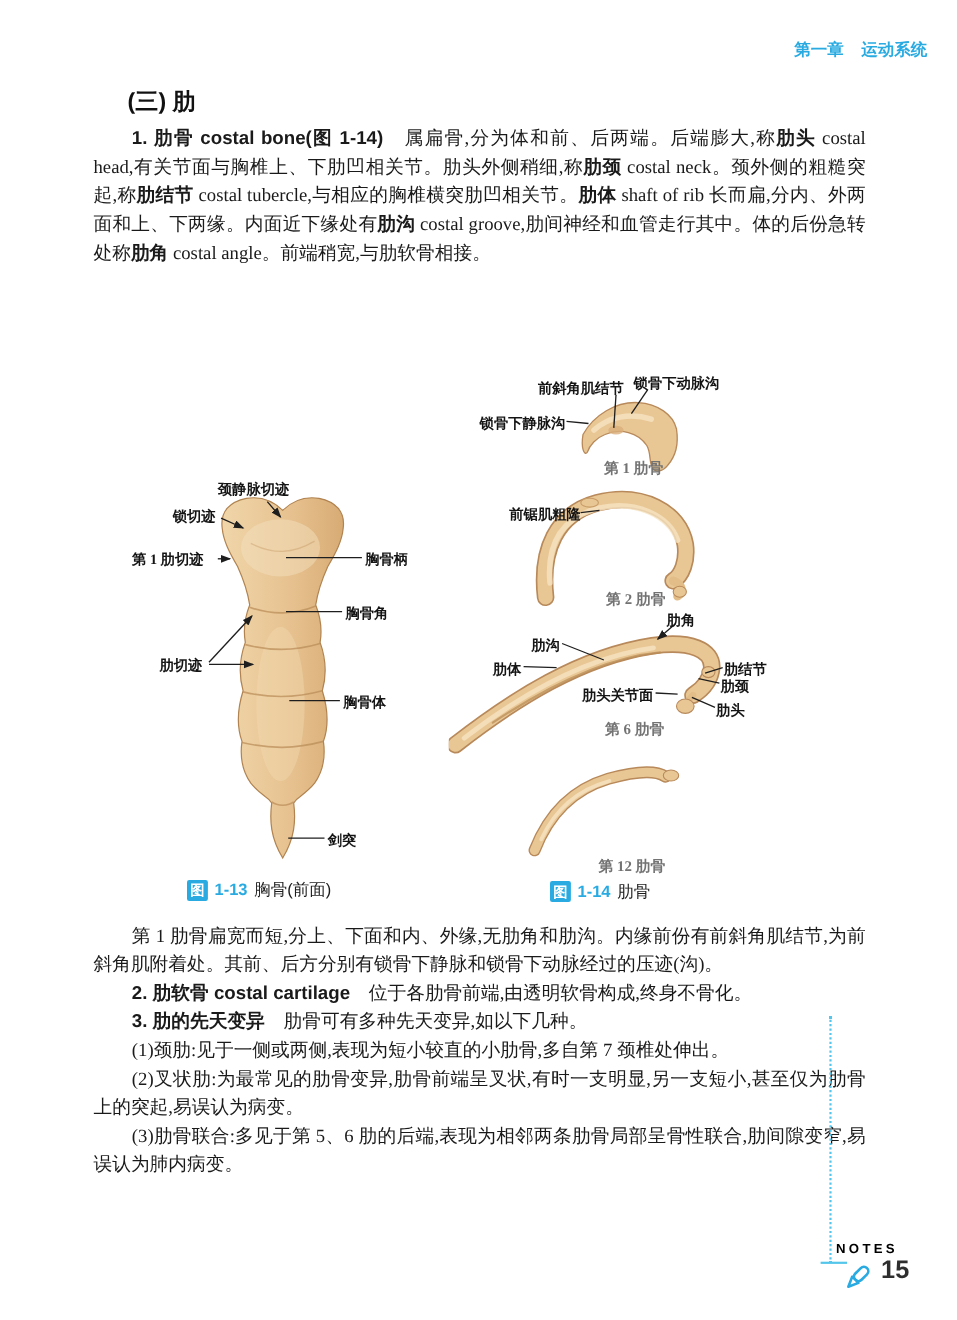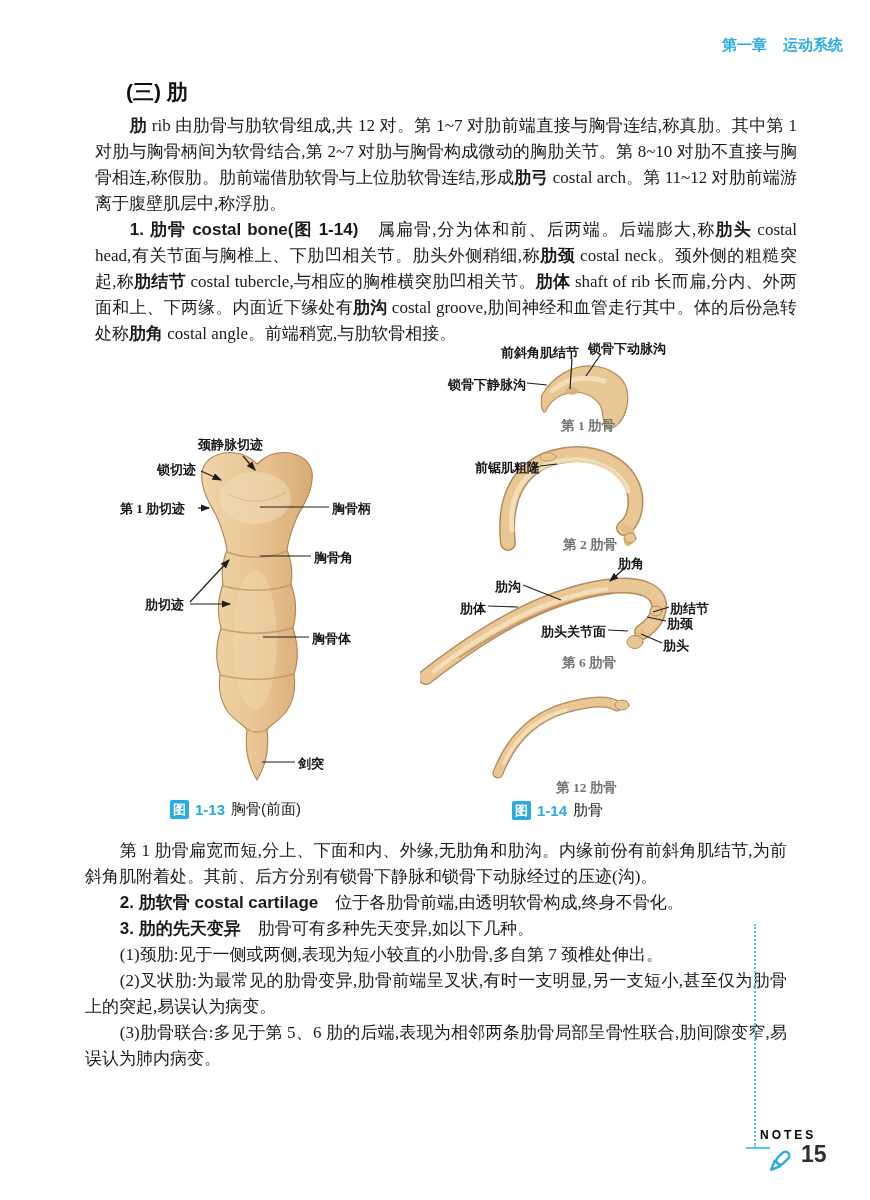--- a/index.html
+++ b/index.html
@@ -3,30 +3,30 @@
 <meta charset="utf-8">
 <style>
   html,body{margin:0;padding:0;background:#e8e8e8;}
   .page{position:relative;width:870px;height:1200px;background:#ffffff;overflow:hidden;
         font-family:"Liberation Serif","DejaVu Serif",serif;color:#1a1a1a;}
   
   .chap-header{position:absolute;top:36px;right:27px;display:flex;gap:16px;
     font-family:Liberation Sans, sans-serif;font-weight:bold;font-size:15px;color:#29abe2;}
   
   .textblock{position:absolute;left:85px;width:702px;}
-  .tb-top{top:78px;margin-left:10px;}
+  .tb-top{top:78px;}
   .tb-bottom{top:838px;}
   .sec-heading{margin:0 0 7px 0;padding-left:31px;font-family:"Liberation Sans","DejaVu Sans",sans-serif;
     font-weight:bold;font-size:21px;color:#111;}
   .para{margin:0;font-size:17px;line-height:26px;text-align:justify;text-indent:2.05em;}
   .para .bt{font-family:"Liberation Sans","DejaVu Sans",sans-serif;font-weight:bold;}
   
   .fig{position:absolute;}
   .fig-left{left:110px;top:430px;width:310px;height:400px;}
-  .fig-right{left:420px;top:335px;width:350px;height:500px;}
+  .fig-right{left:408px;top:335px;width:350px;height:500px;}
   .fig svg{position:absolute;left:0;top:0;}
   .lbl{position:absolute;font-size:13px;font-weight:600;color:#141414;white-space:nowrap;}
   .subcap{position:absolute;font-size:13.5px;font-weight:600;color:#737373;white-space:nowrap;}
   .figcap{position:absolute;display:flex;align-items:center;gap:6px;white-space:nowrap;}
   .chip{display:inline-block;width:19px;height:19px;line-height:19px;text-align:center;border-radius:2px;
     background:#29abe2;color:#fff;font-family:"Liberation Sans","DejaVu Sans",sans-serif;font-size:13px;font-weight:bold;}
   .capnum{color:#29abe2;font-family:"Liberation Sans","DejaVu Sans",sans-serif;font-weight:bold;font-size:15px;}
   .captitle{color:#1c1c1c;font-family:"Liberation Sans","DejaVu Sans",sans-serif;font-weight:normal;font-size:15px;}
   
   .notes-rule{position:absolute;left:754px;top:924px;height:224px;width:0;border-left:2px dotted #54c6ec;}
@@ -43,21 +43,20 @@
 <div class="page">
 
   <div class="chap-header">
     <span>第一章</span>
     <span>运动系统</span>
   </div>
 
   <div class="textblock tb-top">
     <h2 class="sec-heading">(三) 肋</h2>
     <div>
-        <p class="para"><span class="bt">肋</span><span> rib 由肋骨与肋软骨组成,共 12 对。第 1~7 对肋前端直接与胸骨连结,称真肋。其中第 1 对肋与胸骨柄间为软骨结合,第 2~7 对肋与胸骨构成微动的胸肋关节。第 8~10 对肋不直接与胸骨相连,称假肋。肋前端借肋软骨与上位肋软骨连结,形成</span><span class="bt">肋弓</span><span> costal arch。第 11~12 对肋前端游离于腹壁肌层中,称浮肋。</span></p>
         <p class="para"><span class="bt">1. 肋骨 costal bone(图 1-14)</span><span>　属扁骨,分为体和前、后两端。后端膨大,称</span><span class="bt">肋头</span><span> costal head,有关节面与胸椎上、下肋凹相关节。肋头外侧稍细,称</span><span class="bt">肋颈</span><span> costal neck。颈外侧的粗糙突起,称</span><span class="bt">肋结节</span><span> costal tubercle,与相应的胸椎横突肋凹相关节。</span><span class="bt">肋体</span><span> shaft of rib 长而扁,分内、外两面和上、下两缘。内面近下缘处有</span><span class="bt">肋沟</span><span> costal groove,肋间神经和血管走行其中。体的后份急转处称</span><span class="bt">肋角</span><span> costal angle。前端稍宽,与肋软骨相接。</span></p>
       </div>
   </div>
 
   <div class="fig fig-left">
     <svg width="310" height="400" viewBox="0 0 310 400">
       <defs>
         <linearGradient id="boneG" x1="0" y1="0" x2="1" y2="0">
           <stop offset="0" stop-color="#f0d6aa"></stop>
             <stop offset="0.55" stop-color="#e7c290"></stop>

